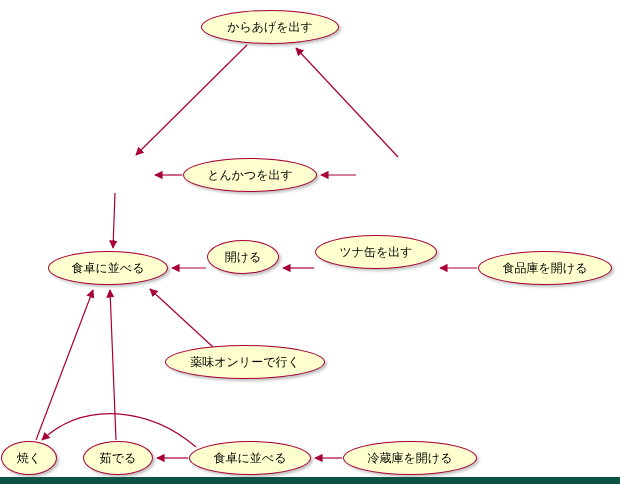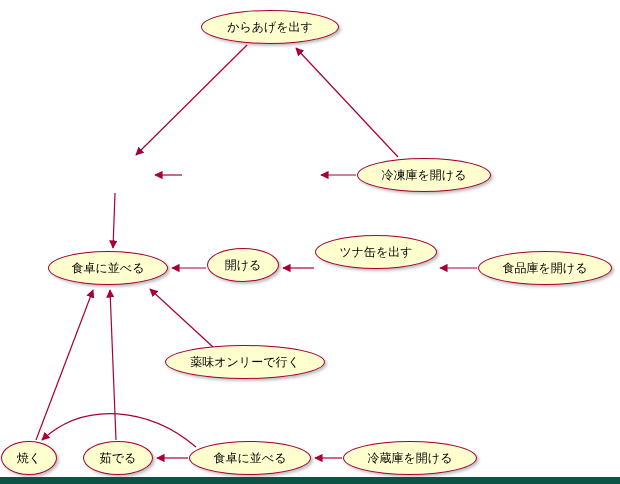--- a/index.html
+++ b/index.html
@@ -68,27 +68,27 @@
     <path class="edge" d="M 36 440 L 93 290" marker-end="url(#arrow)"></path>
     <path class="edge" d="M 116 440 L 110 290" marker-end="url(#arrow)"></path>
     <path class="edge" d="M 188 458 L 157 458" marker-end="url(#arrow)"></path>
     <path class="edge" d="M 342 458 L 315 458" marker-end="url(#arrow)"></path>
     <path class="edge" d="M 196 447 C 150 408, 85 400, 42 440" marker-end="url(#arrow)"></path>
   </svg>
 
   <div class="node" style="left:201px; top:10px;  width:138px; height:34px;">
       <span>からあげを出す</span>
     </div>
-  <div class="node" style="left:357px; top:158px; width:134px; height:34px;">
-      <span>冷凍庫を開ける</span>
+  <div class="node" style="left:183px; top:158px; width:134px; height:34px;">
+      <span>とんかつを出す</span>
     </div>
   <div class="node" style="left:48px;  top:251px; width:120px; height:34px;">
       <span>食卓に並べる</span>
     </div>
-  <div class="node" style="left:207px; top:248px; width:72px;  height:34px;">
+  <div class="node" style="left:207px; top:240px; width:72px;  height:34px;">
       <span>開ける</span>
     </div>
   <div class="node" style="left:315px; top:235px; width:122px; height:34px;text-align:center;">
       <span>ツナ缶を出す</span>
     </div>
   <div class="node" style="left:478px; top:251px; width:134px; height:34px;">
       <span>食品庫を開ける</span>
     </div>
   <div class="node" style="left:165px; top:345px; width:160px; height:34px;">
       <span>薬味オンリーで行く</span>

